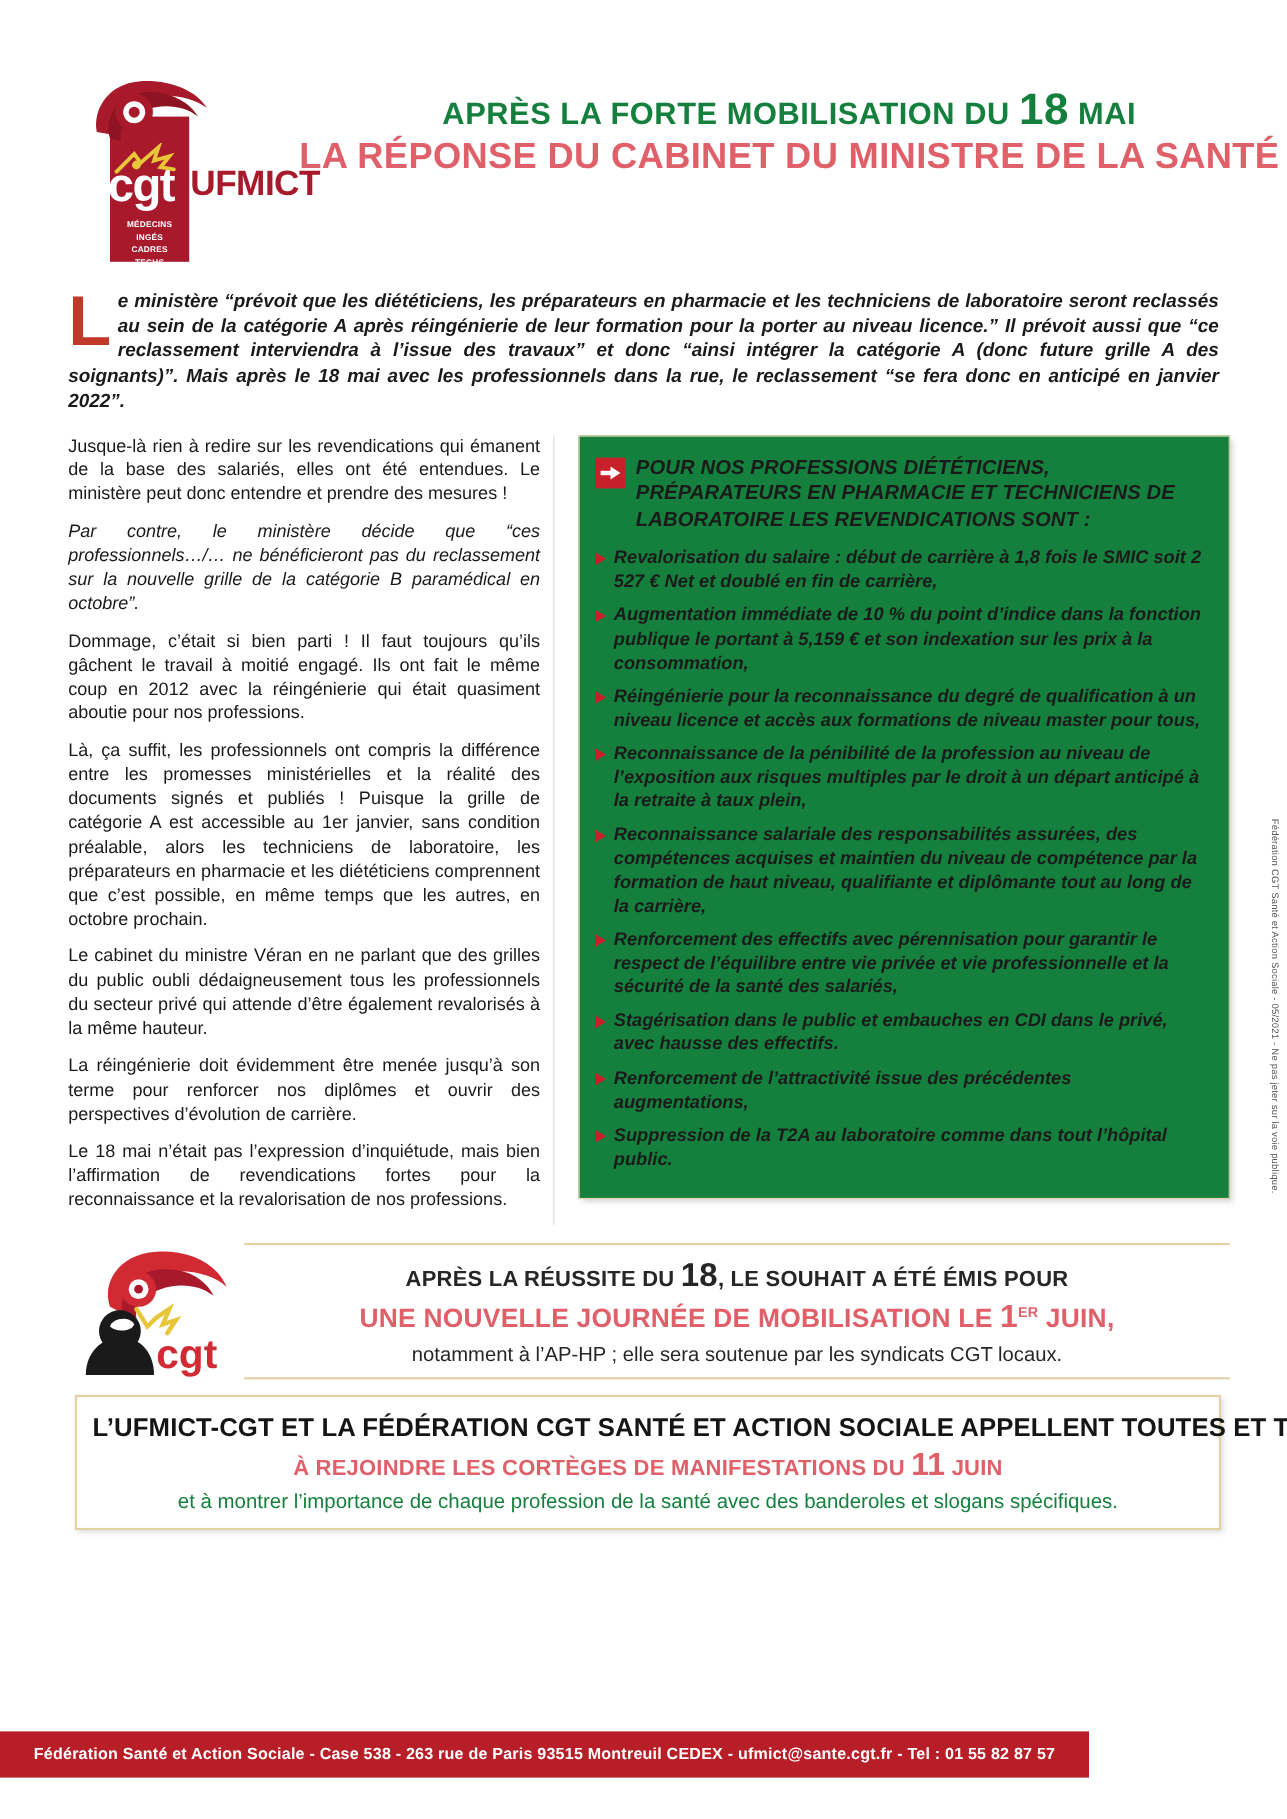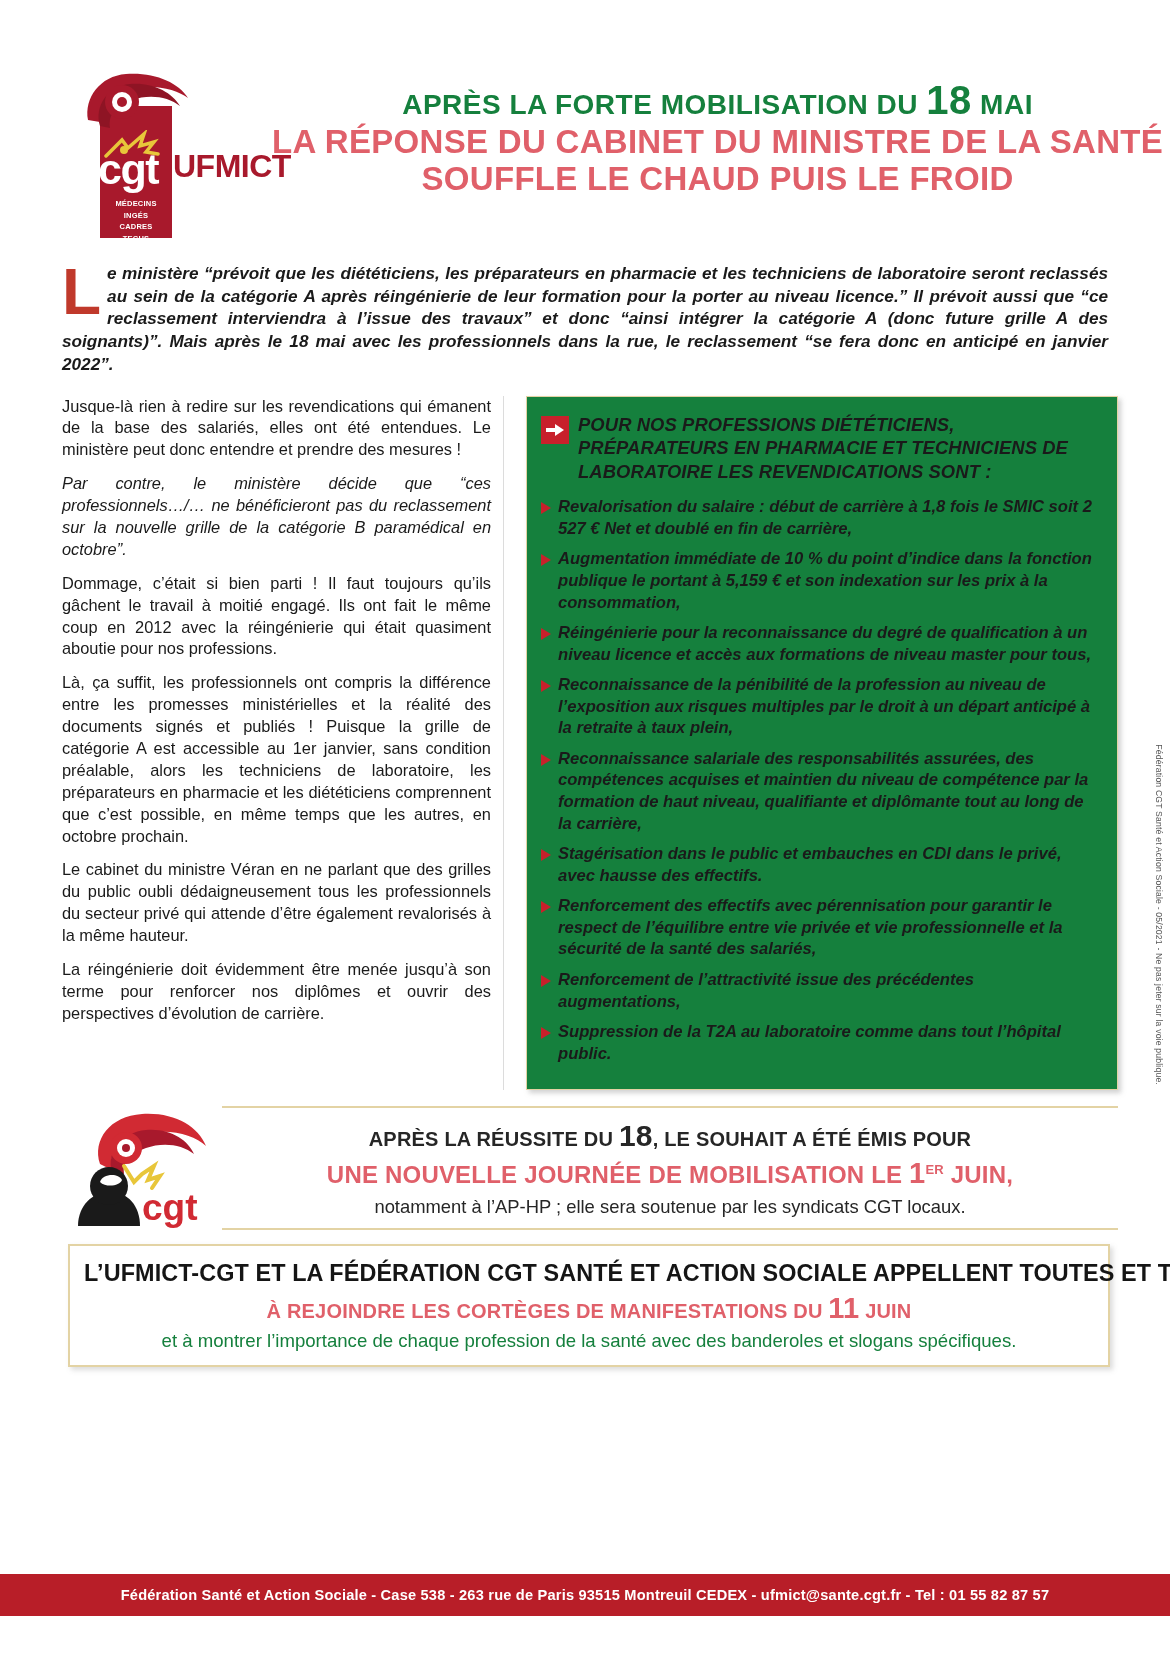--- a/index.html
+++ b/index.html
@@ -292,21 +292,21 @@
     color:#15803d;
     margin-top:3px;
     line-height:1.3;
     white-space:nowrap;
   }
 
   
   .footer-bar {
     position:absolute;
     left:0; bottom:38px;
-    width:1170px;
+    width:990px;
     height:42px;
     background:#B81E28;
     display:flex;
     align-items:center;
     justify-content:center;
   }
   .footer-bar span {
     color:#ffffff;
     font-size:14.6px;
     font-weight:bold;
@@ -337,37 +337,37 @@
       <div>MÉDECINS</div>
       <div>INGÉS</div>
       <div>CADRES</div>
       <div>TECHS</div>
     </div>
   </div>
 
   <div class="titles">
     <div class="title-line1"><span class="sc">APRÈS LA FORTE MOBILISATION DU </span><span class="big">18</span><span class="sc"> MAI</span></div>
     <div class="title-line2">LA RÉPONSE DU CABINET DU MINISTRE DE LA SANTÉ</div>
-    <div class="title-line3">SOUFFLE LE CHAUD PUIS LE FROID</div>
   </div>
 </div>
 
 <div class="intro">
   <span class="dropcap">L</span><span>e ministère “prévoit que les diététiciens, les préparateurs en pharmacie et les techniciens de laboratoire seront reclassés au sein de la catégorie A après réingénierie de leur formation pour la porter au niveau licence.” Il prévoit aussi que “ce reclassement interviendra à l’issue des travaux” et donc “ainsi intégrer la catégorie A (donc future grille A des soignants)”. Mais après le 18 mai avec les professionnels dans la rue, le reclassement “se fera donc en anticipé en janvier 2022”.</span>
 </div>
 
 <div class="cols">
 
   <div class="col-left">
     <p>Jusque-là rien à redire sur les revendications qui émanent de la base des salariés, elles ont été entendues. Le ministère peut donc entendre et prendre des mesures !</p>
     <p class="ital">Par contre, le ministère décide que “ces professionnels…/… ne bénéficieront pas du reclassement sur la nouvelle grille de la catégorie B paramédical en octobre”.</p>
     <p>Dommage, c’était si bien parti ! Il faut toujours qu’ils gâchent le travail à moitié engagé. Ils ont fait le même coup en 2012 avec la réingénierie qui était quasiment aboutie pour nos professions.</p>
     <p>Là, ça suffit, les professionnels ont compris la différence entre les promesses ministérielles et la réalité des documents signés et publiés ! Puisque la grille de catégorie A est accessible au 1er janvier, sans condition préalable, alors les techniciens de laboratoire, les préparateurs en pharmacie et les diététiciens comprennent que c’est possible, en même temps que les autres, en octobre prochain.</p>
     <p>Le cabinet du ministre Véran en ne parlant que des grilles du public oubli dédaigneusement tous les professionnels du secteur privé qui attende d’être également revalorisés à la même hauteur.</p>
     <p>La réingénierie doit évidemment être menée jusqu’à son terme pour renforcer nos diplômes et ouvrir des perspectives d’évolution de carrière.</p>
+    <p>Le 18 mai n’était pas l’expression d’inquiétude, mais bien l’affirmation de revendications fortes pour la reconnaissance et la revalorisation de nos professions.</p>
   </div>
 
   <div class="col-right">
     <div class="ybox">
       <div class="ybox-head">
         <div class="arrow-icon"></div>
         <div class="ybox-head-text">POUR NOS PROFESSIONS DIÉTÉTICIENS, PRÉPARATEURS EN PHARMACIE ET TECHNICIENS DE LABORATOIRE LES REVENDICATIONS SONT :</div>
       </div>
       <ul class="ybox-list">
         <li>
@@ -385,25 +385,25 @@
         <li>
             <span class="bullet-arrow"></span>
             <span>Reconnaissance de la pénibilité de la profession au niveau de l’exposition aux risques multiples par le droit à un départ anticipé à la retraite à taux plein,</span>
           </li>
         <li>
             <span class="bullet-arrow"></span>
             <span>Reconnaissance salariale des responsabilités assurées, des compétences acquises et maintien du niveau de compétence par la formation de haut niveau, qualifiante et diplômante tout au long de la carrière,</span>
           </li>
         <li>
             <span class="bullet-arrow"></span>
+            <span>Renforcement des effectifs avec pérennisation pour garantir le respect de l’équilibre entre vie privée et vie professionnelle et la sécurité de la santé des salariés,</span>
+          </li>
+        <li>
+            <span class="bullet-arrow"></span>
             <span>Stagérisation dans le public et embauches en CDI dans le privé, avec hausse des effectifs.</span>
-          </li>
-        <li>
-            <span class="bullet-arrow"></span>
-            <span>Renforcement des effectifs avec pérennisation pour garantir le respect de l’équilibre entre vie privée et vie professionnelle et la sécurité de la santé des salariés,</span>
           </li>
         <li>
             <span class="bullet-arrow"></span>
             <span>Renforcement de l’attractivité issue des précédentes augmentations,</span>
           </li>
         <li>
             <span class="bullet-arrow"></span>
             <span>Suppression de la T2A au laboratoire comme dans tout l’hôpital public.</span>
           </li>
       </ul>

